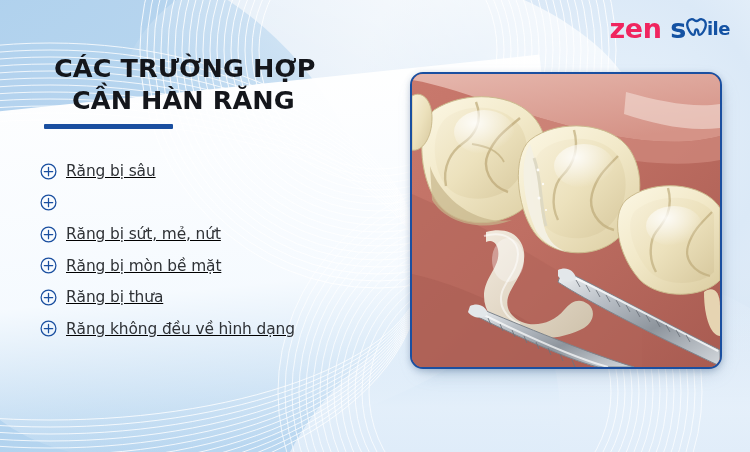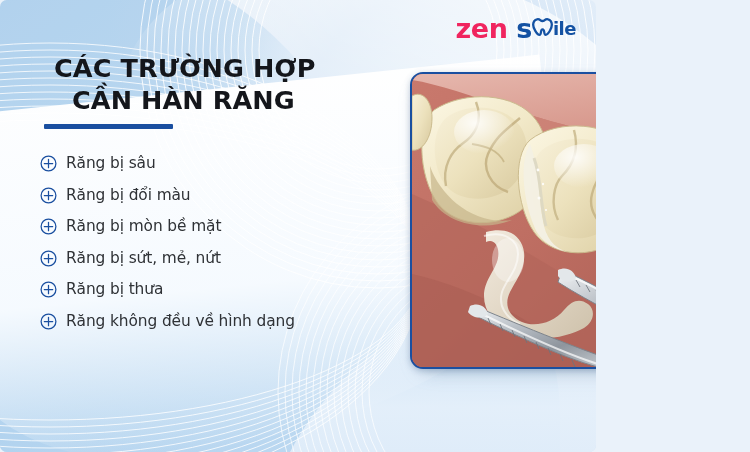--- a/index.html
+++ b/index.html
@@ -2,24 +2,23 @@
 <html><head>
 <meta charset="utf-8">
 <style>
   html,body{margin:0;padding:0;}
   body{
     width:750px;height:452px;overflow:hidden;
     font-family:"Liberation Sans", sans-serif;
     background:#eaf2fa;
   }
   #stage{
-    position:relative;width:596px;height:452px;overflow:hidden;
+    position:relative;width:750px;height:452px;overflow:hidden;
     background:
       radial-gradient(120% 95% at 96% 8%, #eef5fc 0%, #e7f0f9 38%, #dce9f6 62%, #cfe1f3 100%);
-    border-radius: 7px;
   }
 
   
   .bgLayer{position:absolute;inset:0;pointer-events:none;}
 
   .leftWash{
     position:absolute;left:-180px;top:-60px;width:560px;height:620px;
     background:linear-gradient(145deg,#a9cdec 0%, #b7d5ef 40%, #cde2f5 72%, #e3eefb 100%);
     border-radius:0 72% 58% 0 / 0 62% 52% 0;
     filter:blur(0.2px);
@@ -93,21 +92,21 @@
   #headline .l2{display:block;margin-left:18px;}
 
   #rule{
     position:absolute;left:44px;top:124px;width:129px;height:5px;
     background:#1a4fa0;border-radius:1px;
   }
 
   
   #list{position:absolute;left:40px;top:148px;width:360px;}
   .li{
-    display:flex;align-items:center;gap:9px;height:31.5px;
+    display:flex;align-items:flex-end;gap:9px;height:31.5px;text-decoration:underline;
   }
   .li .plus{
     flex:0 0 auto;width:17px;height:17px;position:relative;display:block;
   }
   .li .plus svg{display:block;}
   .li .txt{
     color:#2f3236;font-size:15.4px;line-height:1;
     font-family:"DejaVu Sans", sans-serif;font-weight:400;
     white-space:nowrap;letter-spacing:-.1px;
   }
@@ -232,41 +231,40 @@
       <span class="txt">Răng bị sâu</span>
     </div>
 
     <div class="li">
       <span class="plus">
         <svg width="17" height="17" viewBox="0 0 17 17">
           <circle cx="8.5" cy="8.5" r="7.4" fill="none" stroke="#1a4fa0" stroke-width="1.25"></circle>
           <path d="M8.5 4.3v8.4M4.3 8.5h8.4" stroke="#1a4fa0" stroke-width="1.25" stroke-linecap="round"></path>
         </svg>
       </span>
-      <span class="txt">Răng bị đổi màu</span>
+    </div>
+
+    <div class="li">
+      <span class="plus">
+        <svg width="17" height="17" viewBox="0 0 17 17">
+          <circle cx="8.5" cy="8.5" r="7.4" fill="none" stroke="#1a4fa0" stroke-width="1.25"></circle>
+          <path d="M8.5 4.3v8.4M4.3 8.5h8.4" stroke="#1a4fa0" stroke-width="1.25" stroke-linecap="round"></path>
+        </svg>
+      </span>
+      <span class="txt">Răng bị sứt, mẻ, nứt</span>
     </div>
 
     <div class="li">
       <span class="plus">
         <svg width="17" height="17" viewBox="0 0 17 17">
           <circle cx="8.5" cy="8.5" r="7.4" fill="none" stroke="#1a4fa0" stroke-width="1.25"></circle>
           <path d="M8.5 4.3v8.4M4.3 8.5h8.4" stroke="#1a4fa0" stroke-width="1.25" stroke-linecap="round"></path>
         </svg>
       </span>
       <span class="txt">Răng bị mòn bề mặt</span>
-    </div>
-
-    <div class="li">
-      <span class="plus">
-        <svg width="17" height="17" viewBox="0 0 17 17">
-          <circle cx="8.5" cy="8.5" r="7.4" fill="none" stroke="#1a4fa0" stroke-width="1.25"></circle>
-          <path d="M8.5 4.3v8.4M4.3 8.5h8.4" stroke="#1a4fa0" stroke-width="1.25" stroke-linecap="round"></path>
-        </svg>
-      </span>
-      <span class="txt">Răng bị sứt, mẻ, nứt</span>
     </div>
 
     <div class="li">
       <span class="plus">
         <svg width="17" height="17" viewBox="0 0 17 17">
           <circle cx="8.5" cy="8.5" r="7.4" fill="none" stroke="#1a4fa0" stroke-width="1.25"></circle>
           <path d="M8.5 4.3v8.4M4.3 8.5h8.4" stroke="#1a4fa0" stroke-width="1.25" stroke-linecap="round"></path>
         </svg>
       </span>
       <span class="txt">Răng bị thưa</span>

